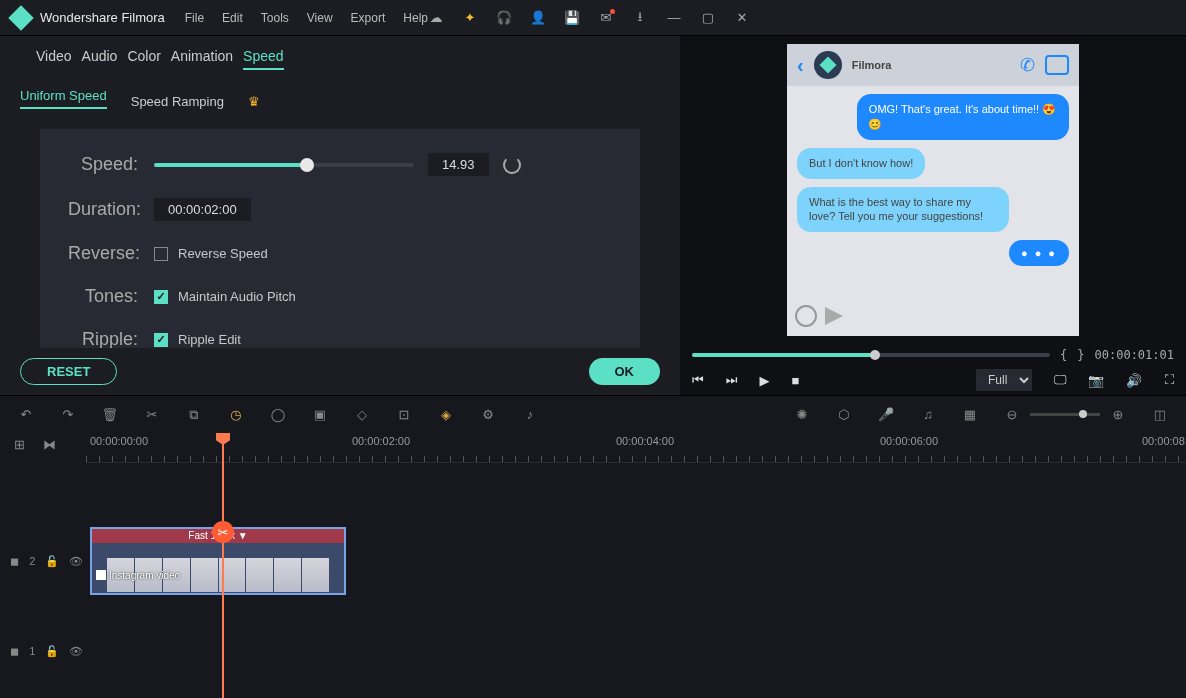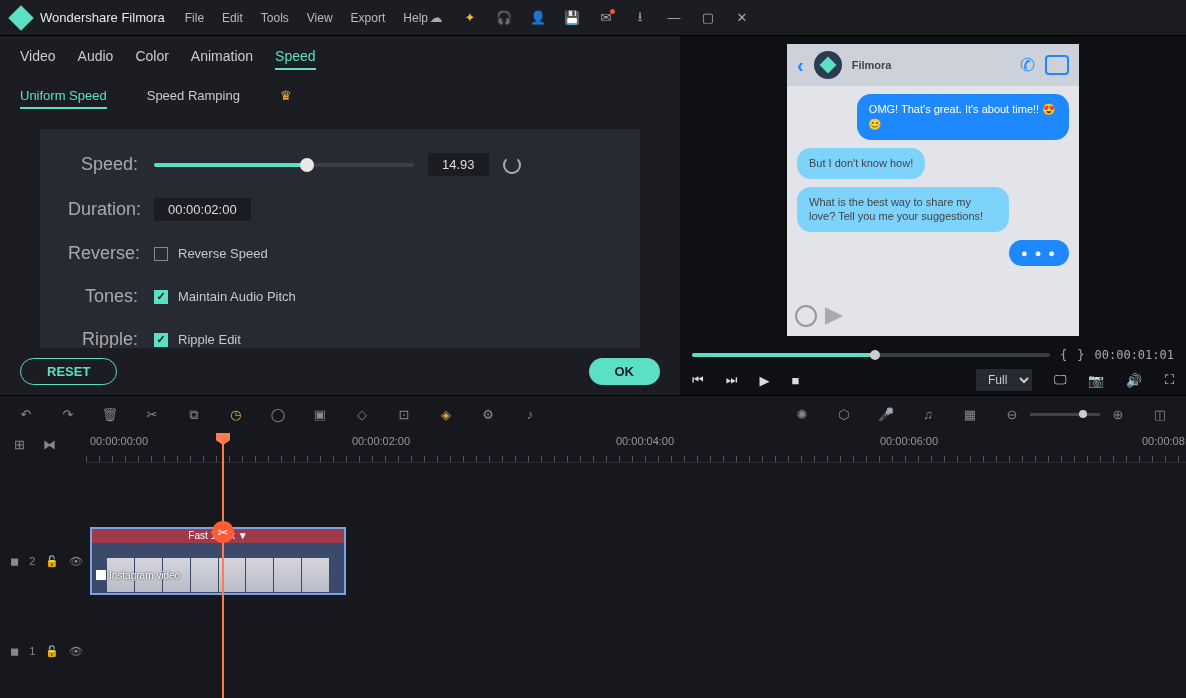--- a/index.html
+++ b/index.html
@@ -10,24 +10,24 @@
 .menu{display:flex;gap:18px;}
 .menu span{color:#bbb;font-size:12px;cursor:pointer;}
 .tb-center{flex:1;text-align:center;color:#ccc;font-size:12px;}
 .tb-right{display:flex;gap:18px;align-items:center;}
 .tb-right .ic{width:16px;height:16px;display:flex;align-items:center;justify-content:center;color:#aaa;cursor:pointer;}
 .tb-right .notif{position:relative;}
 .tb-right .notif::after{content:"";position:absolute;width:5px;height:5px;background:#ff4d3d;border-radius:50%;top:-1px;right:-1px;}
 
 .main{display:flex;height:359px;}
 .left{width:680px;background:#1b1d22;display:flex;flex-direction:column;}
-.cat-tabs{display:flex;gap:22px;padding:12px 20px 8px;}
+.cat-tabs{display:flex;gap:10px;padding:12px 20px 8px;margin-left:16px;}
 .cat-tabs span{color:#ccc;font-size:14px;cursor:pointer;}
 .cat-tabs span.on{color:#5ce0c5;border-bottom:2px solid #5ce0c5;padding-bottom:4px;}
-.speed-tabs{display:flex;gap:40px;padding:10px 20px;align-items:flex-start;}
+.speed-tabs{display:flex;gap:24px;padding:10px 20px;align-items:flex-end;}
 .speed-tabs .st{color:#ccc;font-size:13px;cursor:pointer;}
 .speed-tabs .st.on{color:#5ce0c5;border-bottom:2px solid #5ce0c5;padding-bottom:4px;}
 .crown{color:#f5b82e;}
 
 .panel{background:#272a33;margin:10px 40px 0 40px;padding:24px 28px;flex:1;overflow:hidden;}
 .row{display:flex;align-items:center;margin-bottom:22px;}
 .row label{width:70px;text-align:right;margin-right:16px;color:#aaa;font-size:18px;}
 .slider{flex:1;height:4px;background:#3a3e48;position:relative;border-radius:2px;max-width:260px;}
 .slider .fill{height:100%;background:#5ce0c5;width:59%;border-radius:2px;}
 .slider .thumb{position:absolute;width:14px;height:14px;background:#e8e8e8;border-radius:50%;top:-5px;left:59%;transform:translateX(-50%);}

